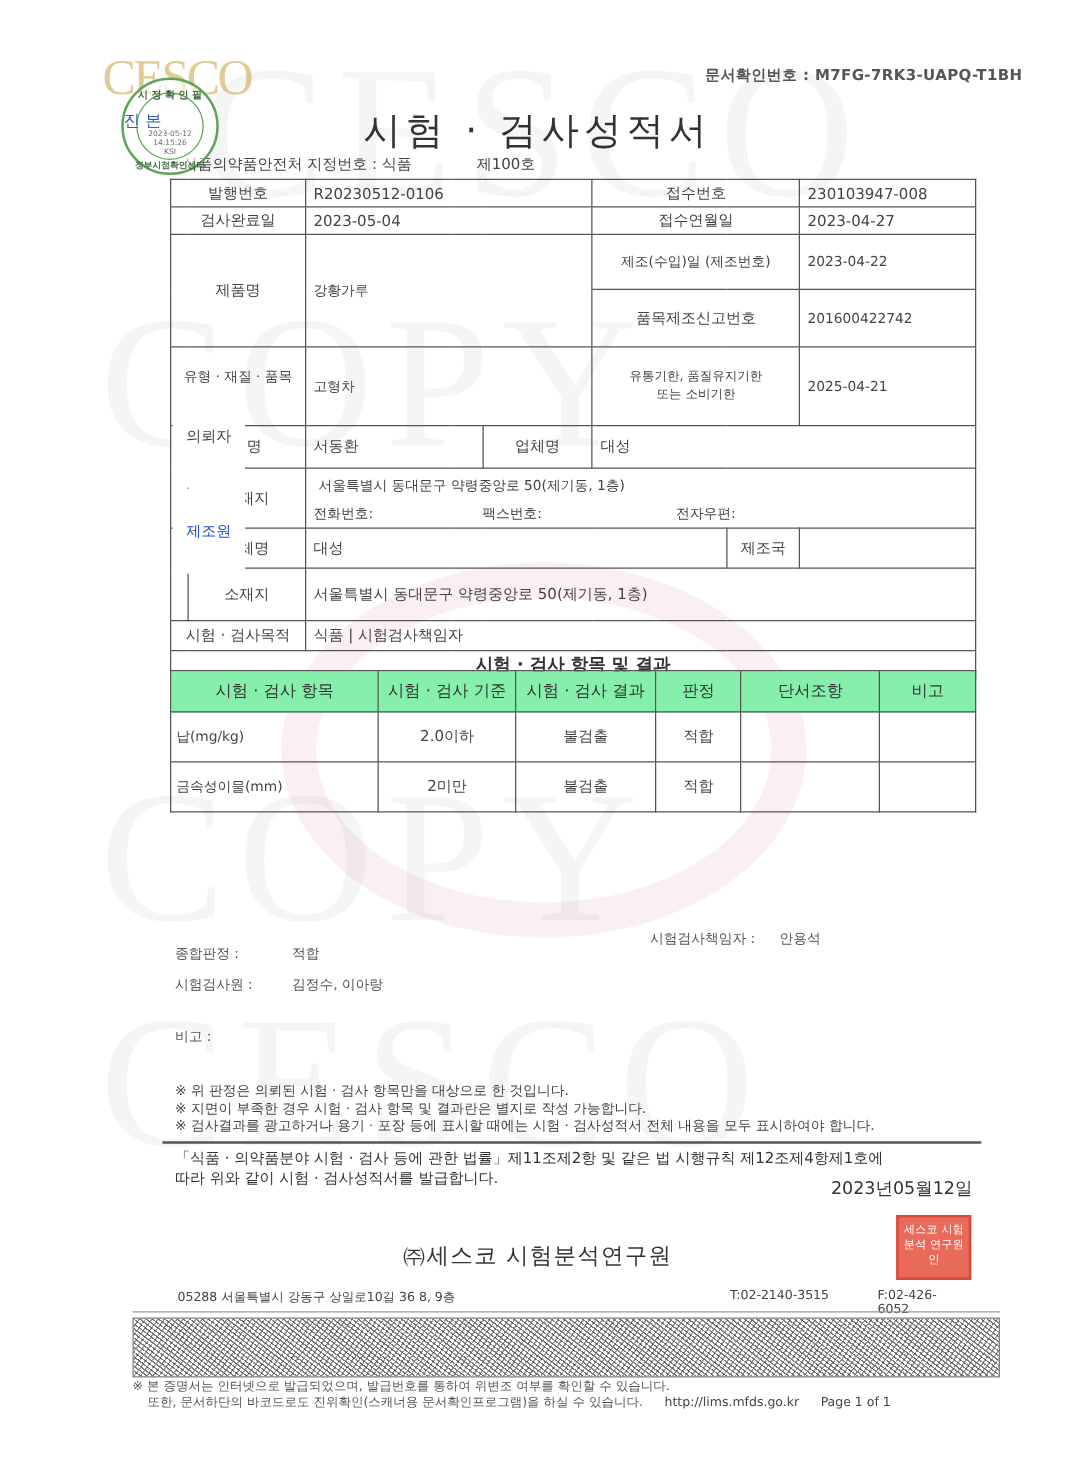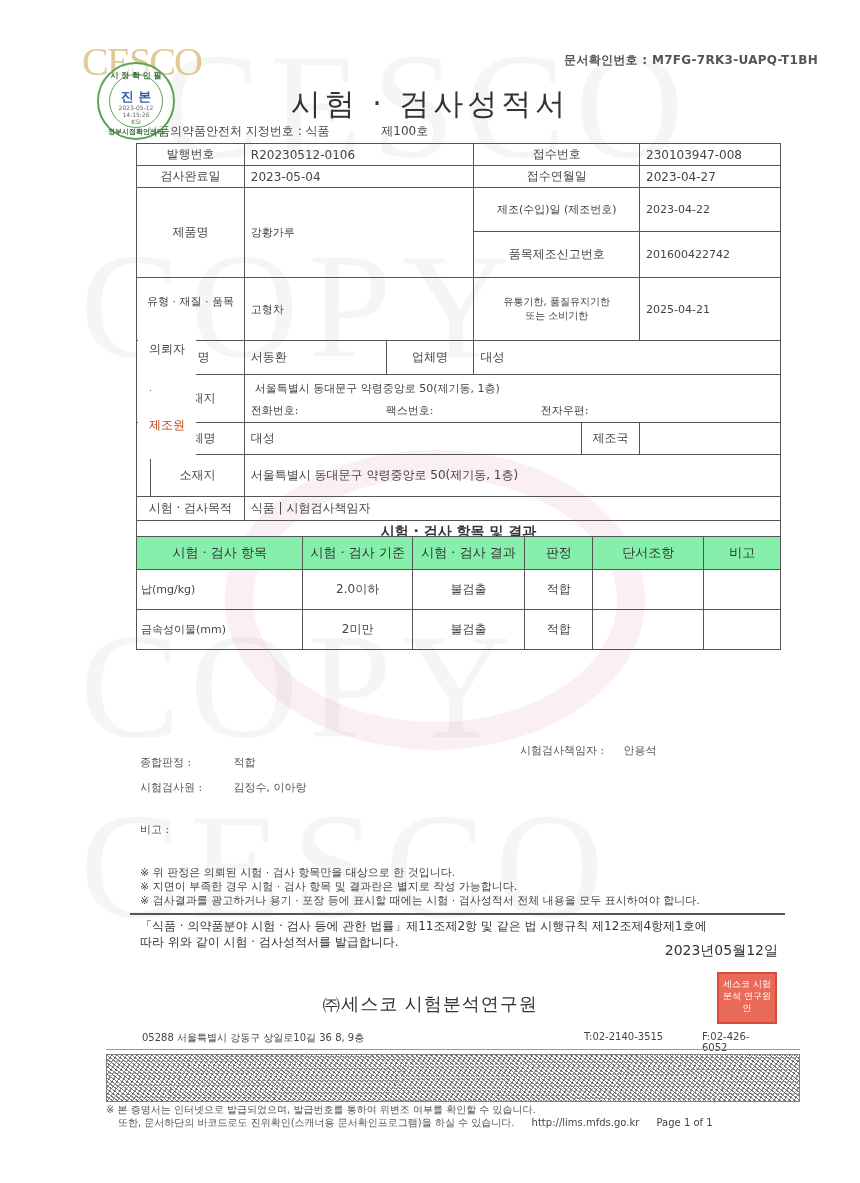--- a/index.html
+++ b/index.html
@@ -7,21 +7,21 @@
   body { position: relative; font-family: "DejaVu Sans", "Liberation Sans", sans-serif; color: #3a3a3a; overflow: hidden; }
 
   .watermark { position: absolute; left: 0; top: 0; width: 860px; height: 1183px; pointer-events: none; z-index: 0; }
   .watermark .wm-text { position: absolute; font-family: "Liberation Serif", serif; font-size: 150px; color: rgba(200,200,200,0.18); letter-spacing: 10px; white-space: nowrap; }
   .watermark .wm-circle { position: absolute; left: 225px; top: 450px; width: 420px; height: 300px; border: 28px solid rgba(220,150,180,0.15); border-radius: 50%; }
 
   .doc-confirm { position: absolute; right: 42px; top: 52px; font-size: 12px; color: #555; letter-spacing: 0.3px; z-index: 2; font-weight: bold; }
 
   .seal-top { position: absolute; left: 97px; top: 62px; width: 78px; height: 78px; border: 2px solid #5fa35a; border-radius: 50%; z-index: 3; background: rgba(255,255,255,0.6); }
   .seal-top .ring { position: absolute; left: 10px; top: 10px; width: 54px; height: 54px; border: 1.5px solid #5fa35a; border-radius: 50%; }
-  .seal-top .big { position: absolute; left: 0; width: 100%; top: 24px; text-align: center; font-weight: bold; font-size: 13px; color: #3461a8; }
+  .seal-top .big { position: absolute; left: 0; width: 100%; top: 24px; text-align: left; font-weight: normal; font-size: 13px; color: #3461a8; }
   .seal-top .small { position: absolute; left: 0; width: 100%; text-align: center; font-size: 6px; color: #666; line-height: 7px; }
   .seal-top .arc { position: absolute; left: 0; width: 100%; text-align: center; font-size: 8px; color: #3a6b38; font-weight: bold; }
   .cesco-logo { position: absolute; left: 82px; top: 38px; font-family: "Liberation Serif", serif; font-size: 40px; color: rgba(200,160,60,0.55); letter-spacing: -2px; z-index: 2; }
 
   .title { position: absolute; left: 0; width: 860px; top: 84px; text-align: center; font-size: 30px; color: #333; letter-spacing: 4px; z-index: 2; }
   .designation { position: absolute; left: 146px; top: 123px; font-size: 12px; color: #444; z-index: 2; }
   .designation .num { margin-left: 48px; }
 
   table { border-collapse: collapse; position: absolute; z-index: 2; font-size: 12px; color: #444; }
   td, th { border: 1px solid #555; font-weight: normal; }
@@ -159,21 +159,21 @@
     <td class="lbl" colspan="2" style="height:24px;">시험 · 검사목적</td>
     <td colspan="7">식품 | 시험검사책임자</td>
   </tr>
   <tr>
     <td colspan="9" class="results-title">시험 · 검사 항목 및 결과</td>
   </tr>
 </tbody>
   </table>
 
 <div style="position:absolute; left:138px; top:308px; width:58px; height:82px; display:flex; align-items:center; justify-content:center; font-size:12px; color:#444; z-index:3; background:#fff;">의뢰자</div>
-<div style="position:absolute; left:138px; top:391px; width:58px; height:68px; display:flex; align-items:center; justify-content:center; font-size:12px; color:#c2410c; z-index:3; background:#fff;">제조원</div>
+<div style="position:absolute; left:138px; top:391px; width:58px; height:68px; display:flex; align-items:center; justify-content:center; font-size:12px; color:#1d4ed8; z-index:3; background:#fff;">제조원</div>
 
 <table class="results-table" style="left:136px; top:536px; width:645px;">
   <colgroup>
     <col style="width:141px">
       <col style="width:93px">
       <col style="width:95px">
       <col style="width:58px">
       <col style="width:94px">
       <col style="width:65px">
   </colgroup>

